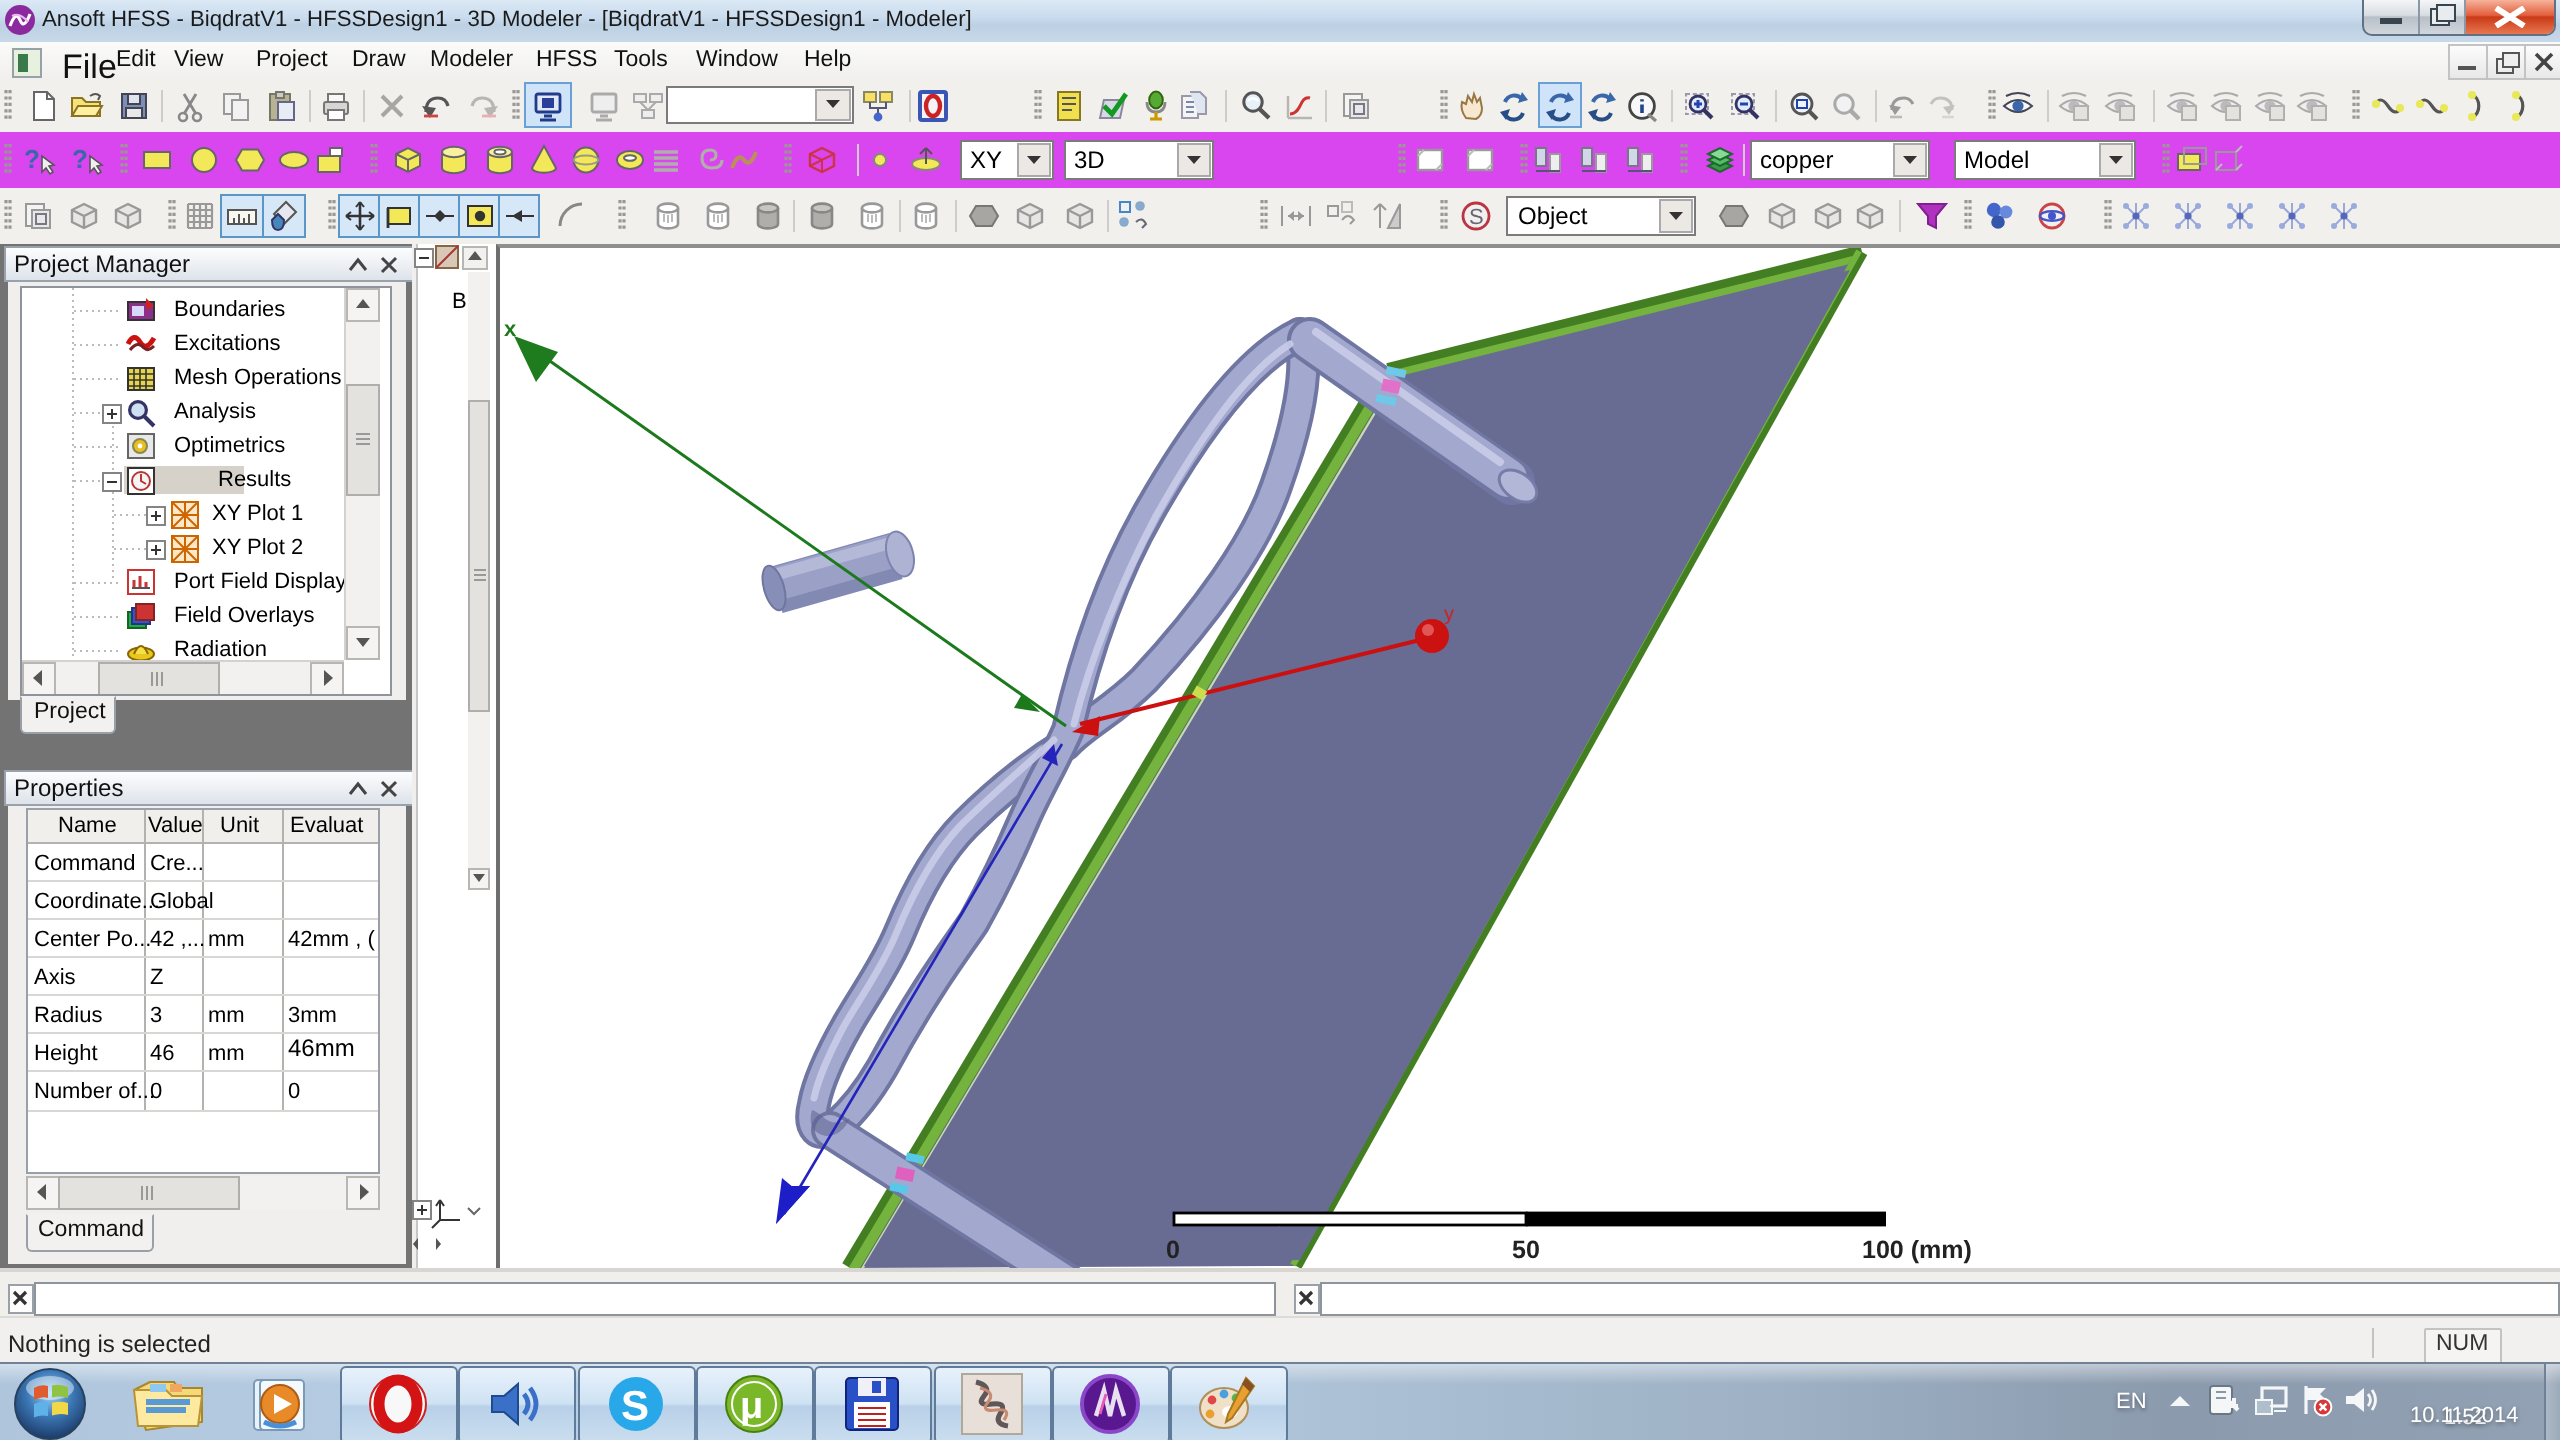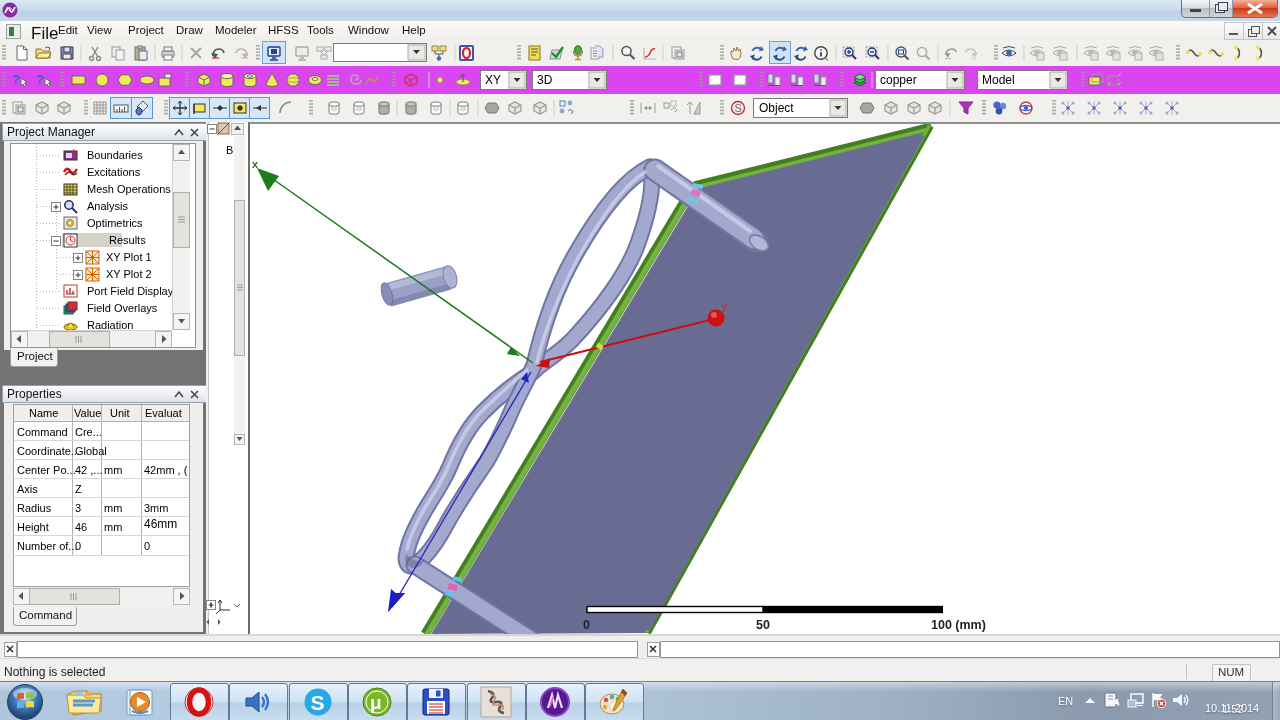--- a/index.html
+++ b/index.html
@@ -368,20 +368,21 @@
       </g>
 </defs>
 </svg>
 
 <div class="abs" id="titlebar" style="left:0;top:0;width:1280px;height:21px;background:linear-gradient(180deg,#dce9f5 0%,#cadcee 40%,#bdd1e4 60%,#c7d8e9 100%);border-bottom:1px solid #9eb6cc;">
   <svg class="abs" style="left:2px;top:2px" width="16" height="16">
     <circle cx="8" cy="8" r="7.5" fill="#8a2a9c"></circle>
     <path d="M3 11 Q6 3 8 8 Q10 13 13 5" stroke="#fff" stroke-width="1.6" fill="none"></path>
     <path d="M4 6 Q8 4 12 9" stroke="#e8b8f0" stroke-width="1" fill="none"></path>
   </svg>
+  <div class="txt" style="left:21px;top:4px;font-size:11.1px;color:#1a1a1a;">Ansoft HFSS - BiqdratV1 - HFSSDesign1 - 3D Modeler - [BiqdratV1 - HFSSDesign1 - Modeler]</div>
 
   <div class="abs" style="left:1181px;top:0;width:95px;height:17px;border:1px solid #5d7285;border-top:none;border-radius:0 0 5px 5px;overflow:hidden;background:linear-gradient(180deg,#f4f6f8 0%,#d8dde2 45%,#b8bfc7 50%,#d0d6dc 100%);">
     <div class="abs" style="left:27px;top:0;width:1px;height:17px;background:#8b98a5;"></div>
     <div class="abs" style="left:50px;top:0;width:1px;height:17px;background:#8b98a5;"></div>
     <div class="abs" style="left:51px;top:0;width:44px;height:17px;background:linear-gradient(180deg,#f5b29a 0%,#e35f3d 45%,#c93a18 50%,#e8764f 100%);"></div>
     <div class="abs" style="left:8px;top:9px;width:11px;height:3px;background:#38444e;"></div>
     <div class="abs" style="left:33px;top:4px;width:8px;height:7px;border:1px solid #38444e;background:#e8ecef;"></div>
     <div class="abs" style="left:36px;top:2px;width:8px;height:7px;border:1px solid #38444e;background:#e8ecef;"></div>
     <svg class="abs" style="left:64px;top:3px" width="18" height="11">
         <path d="M2 1 L16 10 M16 1 L2 10" stroke="#fff" stroke-width="3"></path>

